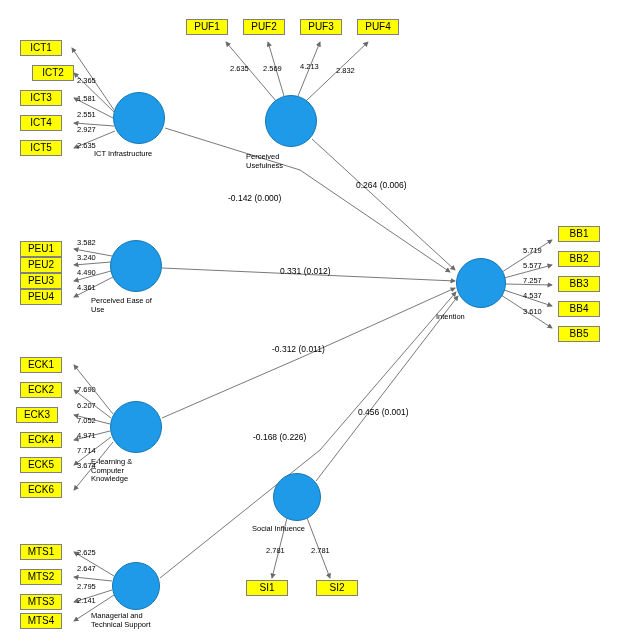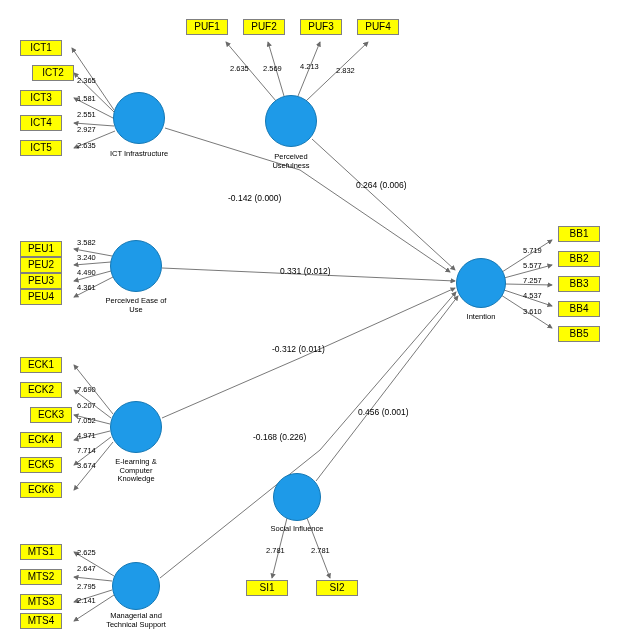--- a/index.html
+++ b/index.html
@@ -28,21 +28,20 @@
     position:absolute;
     background:#1e9ae8;
     border:1px solid #1478b5;
     border-radius:50%;
     box-sizing:border-box;
   }
   .lv-label{
     position:absolute;
     font-size:7.5px;
     color:#000;
-    text-align:center;
     line-height:1.15;
     width:90px;
   }
   .load{
     position:absolute;
     font-size:7.5px;
     color:#000;
     white-space:nowrap;
   }
   .path-label{
@@ -149,21 +148,21 @@
 <div class="ind" style="left:20px;top:257px">PEU2</div>
 <div class="ind" style="left:20px;top:273px">PEU3</div>
 <div class="ind" style="left:20px;top:289px">PEU4</div>
 <div class="load" style="left:77px;top:238px">3.582</div>
 <div class="load" style="left:77px;top:253px">3.240</div>
 <div class="load" style="left:77px;top:268px">4.490</div>
 <div class="load" style="left:77px;top:283px">4.361</div>
 
 <div class="ind" style="left:20px;top:357px">ECK1</div>
 <div class="ind" style="left:20px;top:382px">ECK2</div>
-<div class="ind" style="left:30px;top:407px">ECK3</div>
+<div class="ind" style="left:16px;top:407px">ECK3</div>
 <div class="ind" style="left:20px;top:432px">ECK4</div>
 <div class="ind" style="left:20px;top:457px">ECK5</div>
 <div class="ind" style="left:20px;top:482px">ECK6</div>
 <div class="load" style="left:77px;top:385px">7.690</div>
 <div class="load" style="left:77px;top:401px">6.207</div>
 <div class="load" style="left:77px;top:416px">7.052</div>
 <div class="load" style="left:77px;top:431px">4.971</div>
 <div class="load" style="left:77px;top:446px">7.714</div>
 <div class="load" style="left:77px;top:461px">3.674</div>
 

